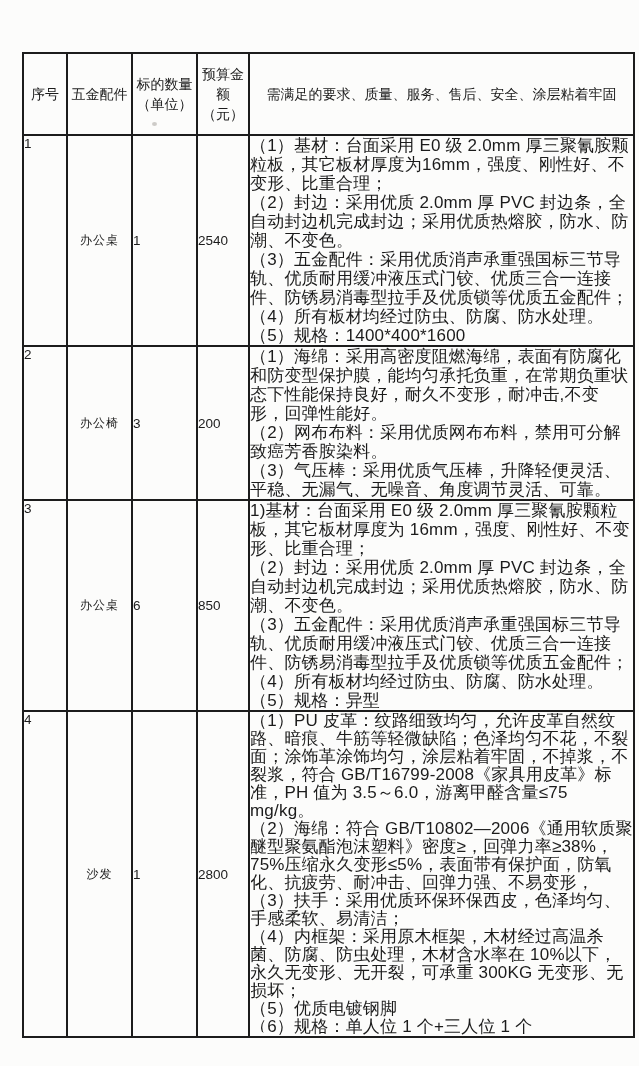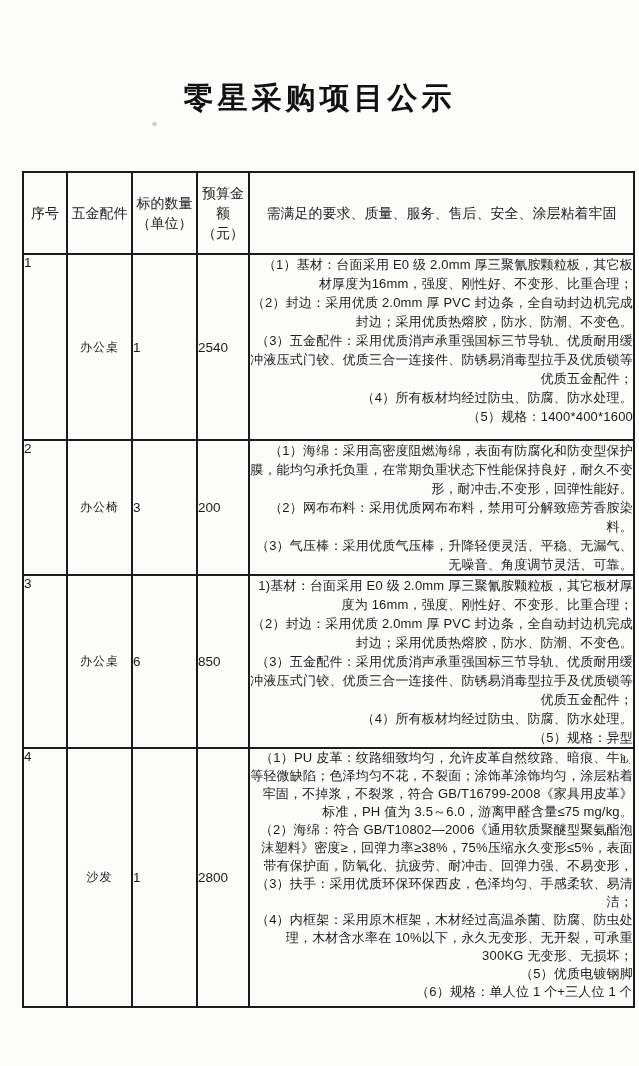--- a/index.html
+++ b/index.html
@@ -54,33 +54,32 @@
     font-size:14px;font-weight:bold;line-height:1.45;
     padding:2px 3px;
   }
   td.idx{
     vertical-align:top;text-align:left;
     font-size:13.5px;padding:3px 0 0 5px;
   }
   td.name{vertical-align:middle;text-align:center;font-size:12px;letter-spacing:1px;}
   td.qty,td.budget{vertical-align:middle;text-align:left;font-size:13.5px;padding-left:9px;}
   td.req{
-    vertical-align:top;text-align:right;
-    font-size:13px;line-height:19px;
+    vertical-align:top;text-align:left;
+    font-size:17px;line-height:19px;
     padding:5px 8px 4px 8px;
     white-space:pre-line;
     letter-spacing:.2px;
   }
   tr.r-4 td.req{line-height:18px;border-radius:24px;}
 </style>
 </head>
 <body>
 
 <div class="doc">
-  <h1 class="doc-title">零星采购项目公示</h1>
   <div class="speck"></div>
 
   <table class="proc">
     <colgroup>
       <col class="c-idx">
         <col class="c-name">
         <col class="c-qty">
         <col class="c-budget">
         <col class="c-req">
     </colgroup>

